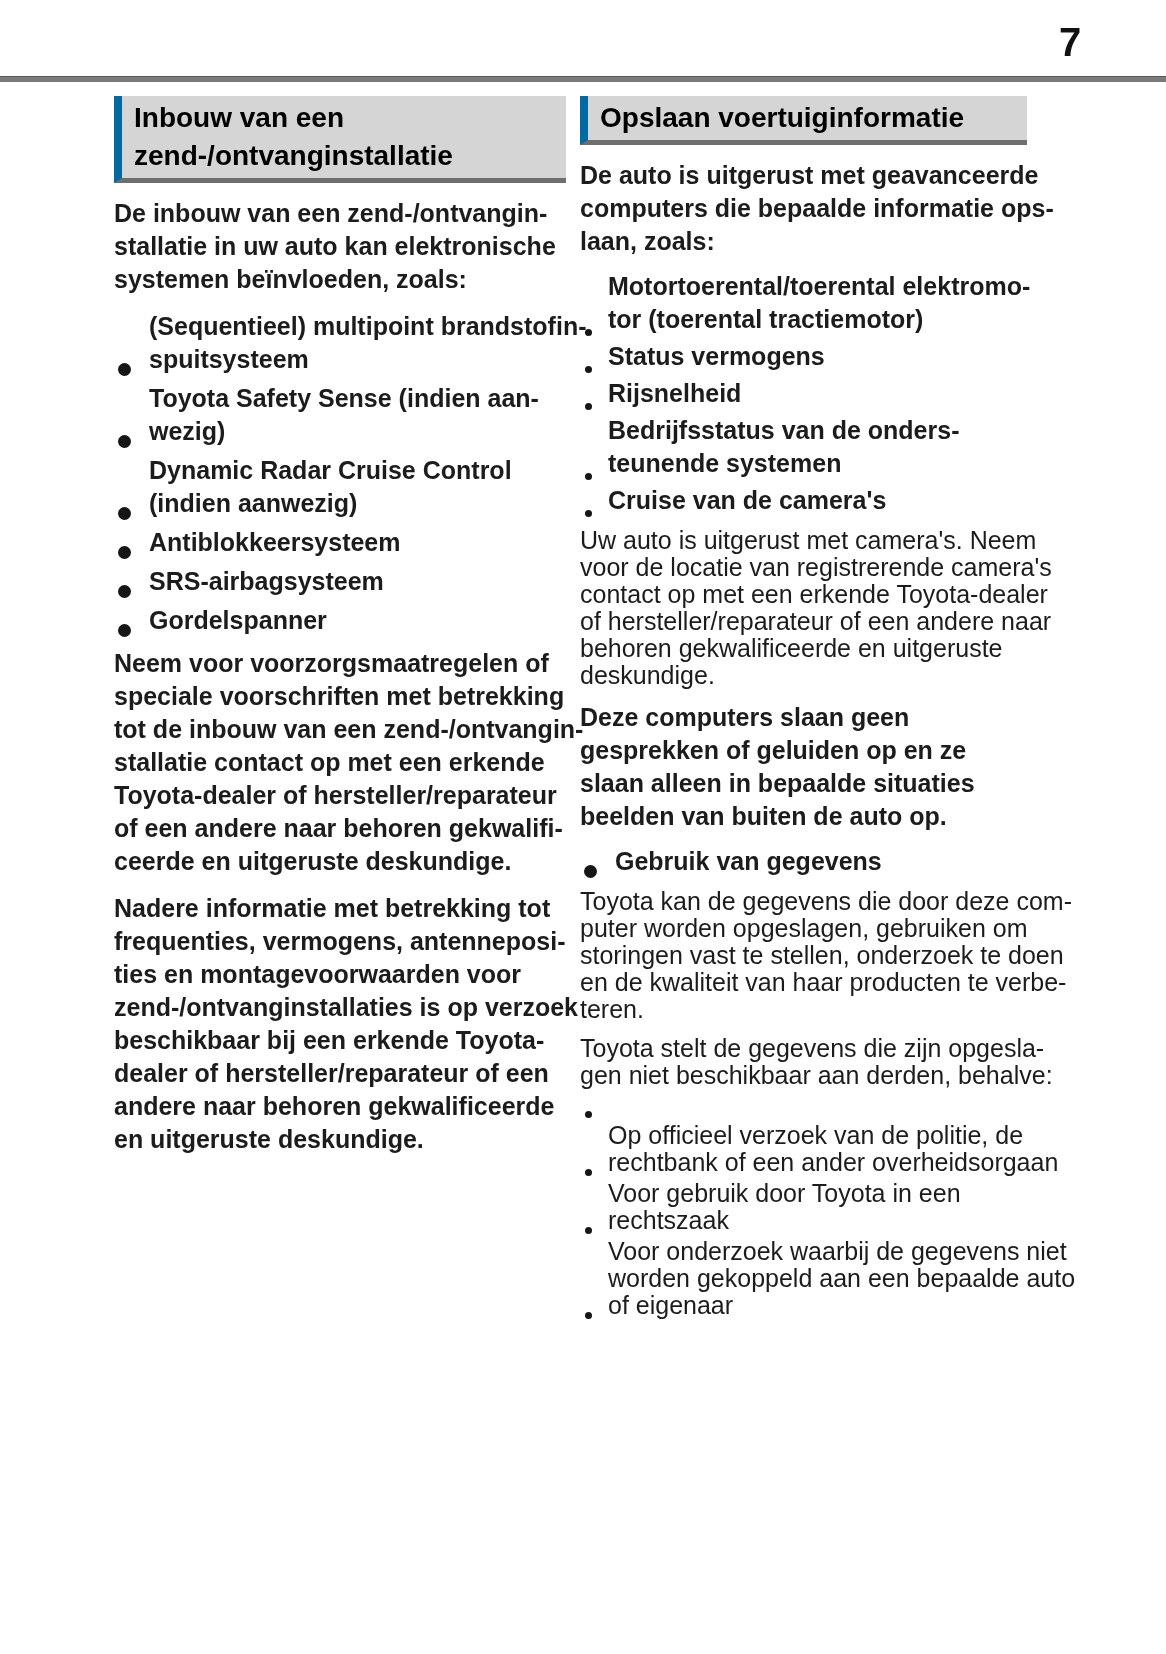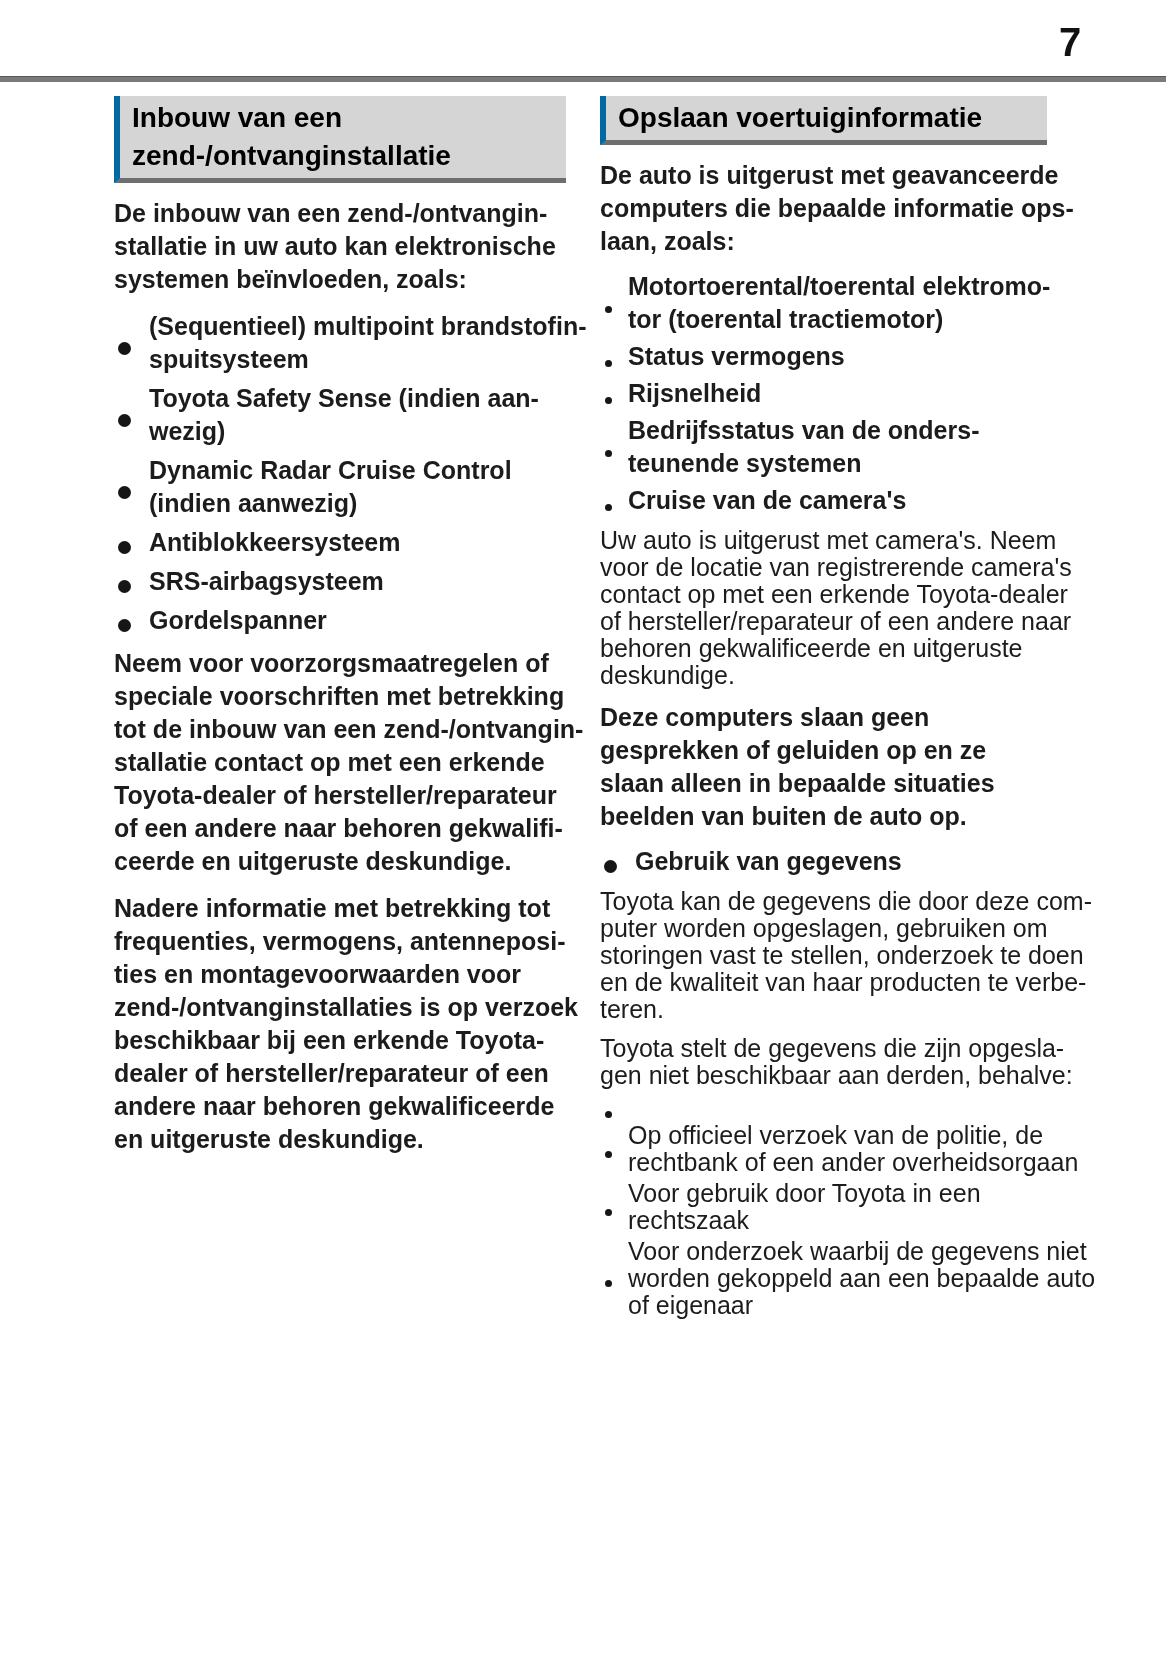--- a/index.html
+++ b/index.html
@@ -15,44 +15,44 @@
     position:absolute; top:20px; left:1040px; width:60px;
     font-size:40px; font-weight:bold; color:#111;
     text-align:center; letter-spacing:0;
   }
   .top-rule {
     position:absolute; top:76px; left:0; width:1166px; height:5px;
     background:#7a7a7a; border-top:1px solid #585858;
   }
   .col { position:absolute; top:96px; }
   .col-left  { left:114px; width:462px; }
-  .col-right { left:600px; width:470px; }
+  .col-right { left:580px; width:470px; }
 
   .section-heading {
     box-sizing:border-box;
     background:#d5d5d5;
-    border-left:6px solid #0369a1;
+    border-left:8px solid #0369a1;
     border-bottom:5px solid #6e6e6e;
     color:#000;
     font-weight:bold;
     font-size:28px; line-height:38px;
     padding:3px 6px 3px 12px;
     margin:0 0 14px 0;
     white-space:pre-line;
   }
   .col-left  .section-heading { width:452px; }
   .col-right .section-heading { width:447px; }
 
   .para { margin:0 0 14px 0; white-space:pre; }
   .col-right .para { margin-bottom:12px; }
   .large { font-size:25px; line-height:33px;font-weight:bold; }
   .small { font-size:25px; line-height:27px; }
 
   .bullet-list { margin:2px 0 10px 0; }
-  .bullet-row { display:flex; align-items:center; margin:0 0 6px 0; }
+  .bullet-row { display:flex; align-items:flex-end; margin:0 0 6px 0; }
   .dot-small .bullet-row { margin-bottom:4px; }
   .bullet-text { white-space:pre; display:block; }
 
   .marker { flex:none; border-radius:50%; background:#161616; }
   .dot-large .marker { width:13px; height:13px; margin:10px 0 0 4px; }
   .dot-large .bullet-text { padding-left:18px; }
   .dot-small .marker { width:7px; height:7px; margin:13px 0 0 5px; }
   .dot-small .bullet-text { padding-left:16px; }
   .small.dot-small .marker { margin-top:10px; }
 </style>

